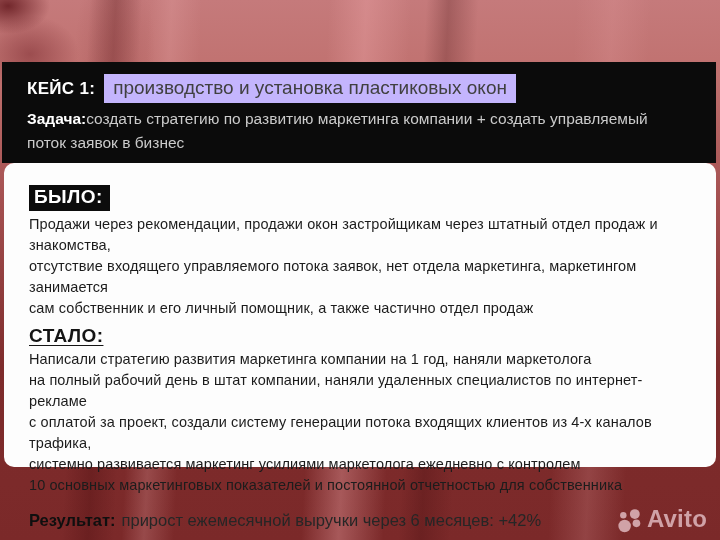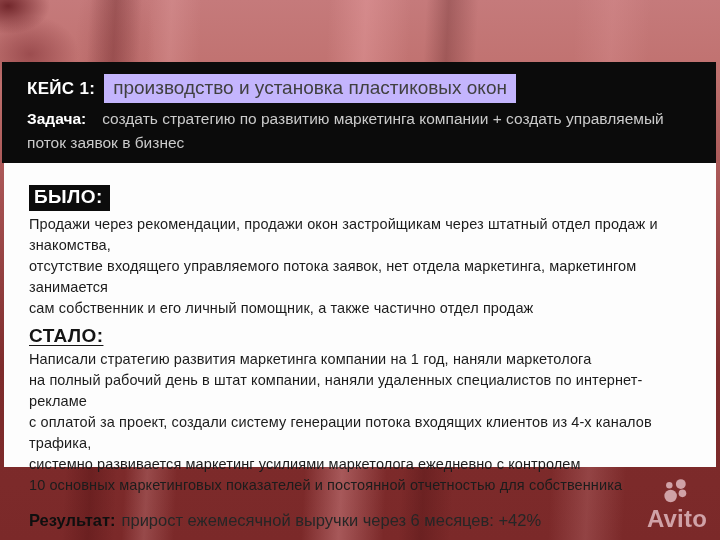--- a/index.html
+++ b/index.html
@@ -31,29 +31,30 @@
     background:#0b0b0b;
     padding:13px 25px 0;
   }
   .banner-line1{display:flex;align-items:center;gap:9px;height:27px;}
   .case-label{color:#ffffff;font-weight:700;font-size:17px;letter-spacing:.3px;white-space:nowrap;}
   .case-highlight{
     background:#c4b5fd;color:#404040;
     font-size:19px;padding:3px 9px 4px;white-space:nowrap;
   }
   .banner-line2{margin-top:5px;font-size:15.5px;line-height:24px;color:#cbcbcb;}
-  .task-label{color:#ffffff;font-weight:700;margin-right:16px;}
+  .task-label{color:#ffffff;font-weight:700;margin-right:0;}
   .task-text{white-space:pre-line;}
   
   .panel{
     position:absolute;left:4px;right:4px;top:163px;height:304px;
     box-sizing:border-box;
     background:#fdfdfd;
     padding:22px 25px 0;
     color:#1c1c1c;
+    border-radius:10px;
   }
   .h-before{
     display:inline-block;
     background:#0c0c0c;color:#ffffff;
     font-size:19px;font-weight:700;letter-spacing:.4px;
     padding:1px 7px 3px 5px;
   }
   .h-after{
     display:inline-block;
     margin-top:6px;
@@ -70,21 +71,20 @@
   }
   .para.after{margin-top:2px;}
   .result{margin-top:13px;font-size:16.5px;line-height:22px;}
   .result-label{font-weight:700;color:#0f0f0f;margin-right:6px;margin-top:32px;}
   .result-text{color:#262626;}
   
   .watermark{
     position:absolute;right:13px;bottom:7px;
     display:flex;align-items:center;gap:4px;
     color:#d0a2a7;
-    flex-direction:column;
   }
   .watermark svg{display:block;}
   .watermark .brand{
     font-size:24px;font-weight:700;letter-spacing:.2px;line-height:1;
     padding-bottom:2px;
   }
 </style>
 </head>
 <body>
 

